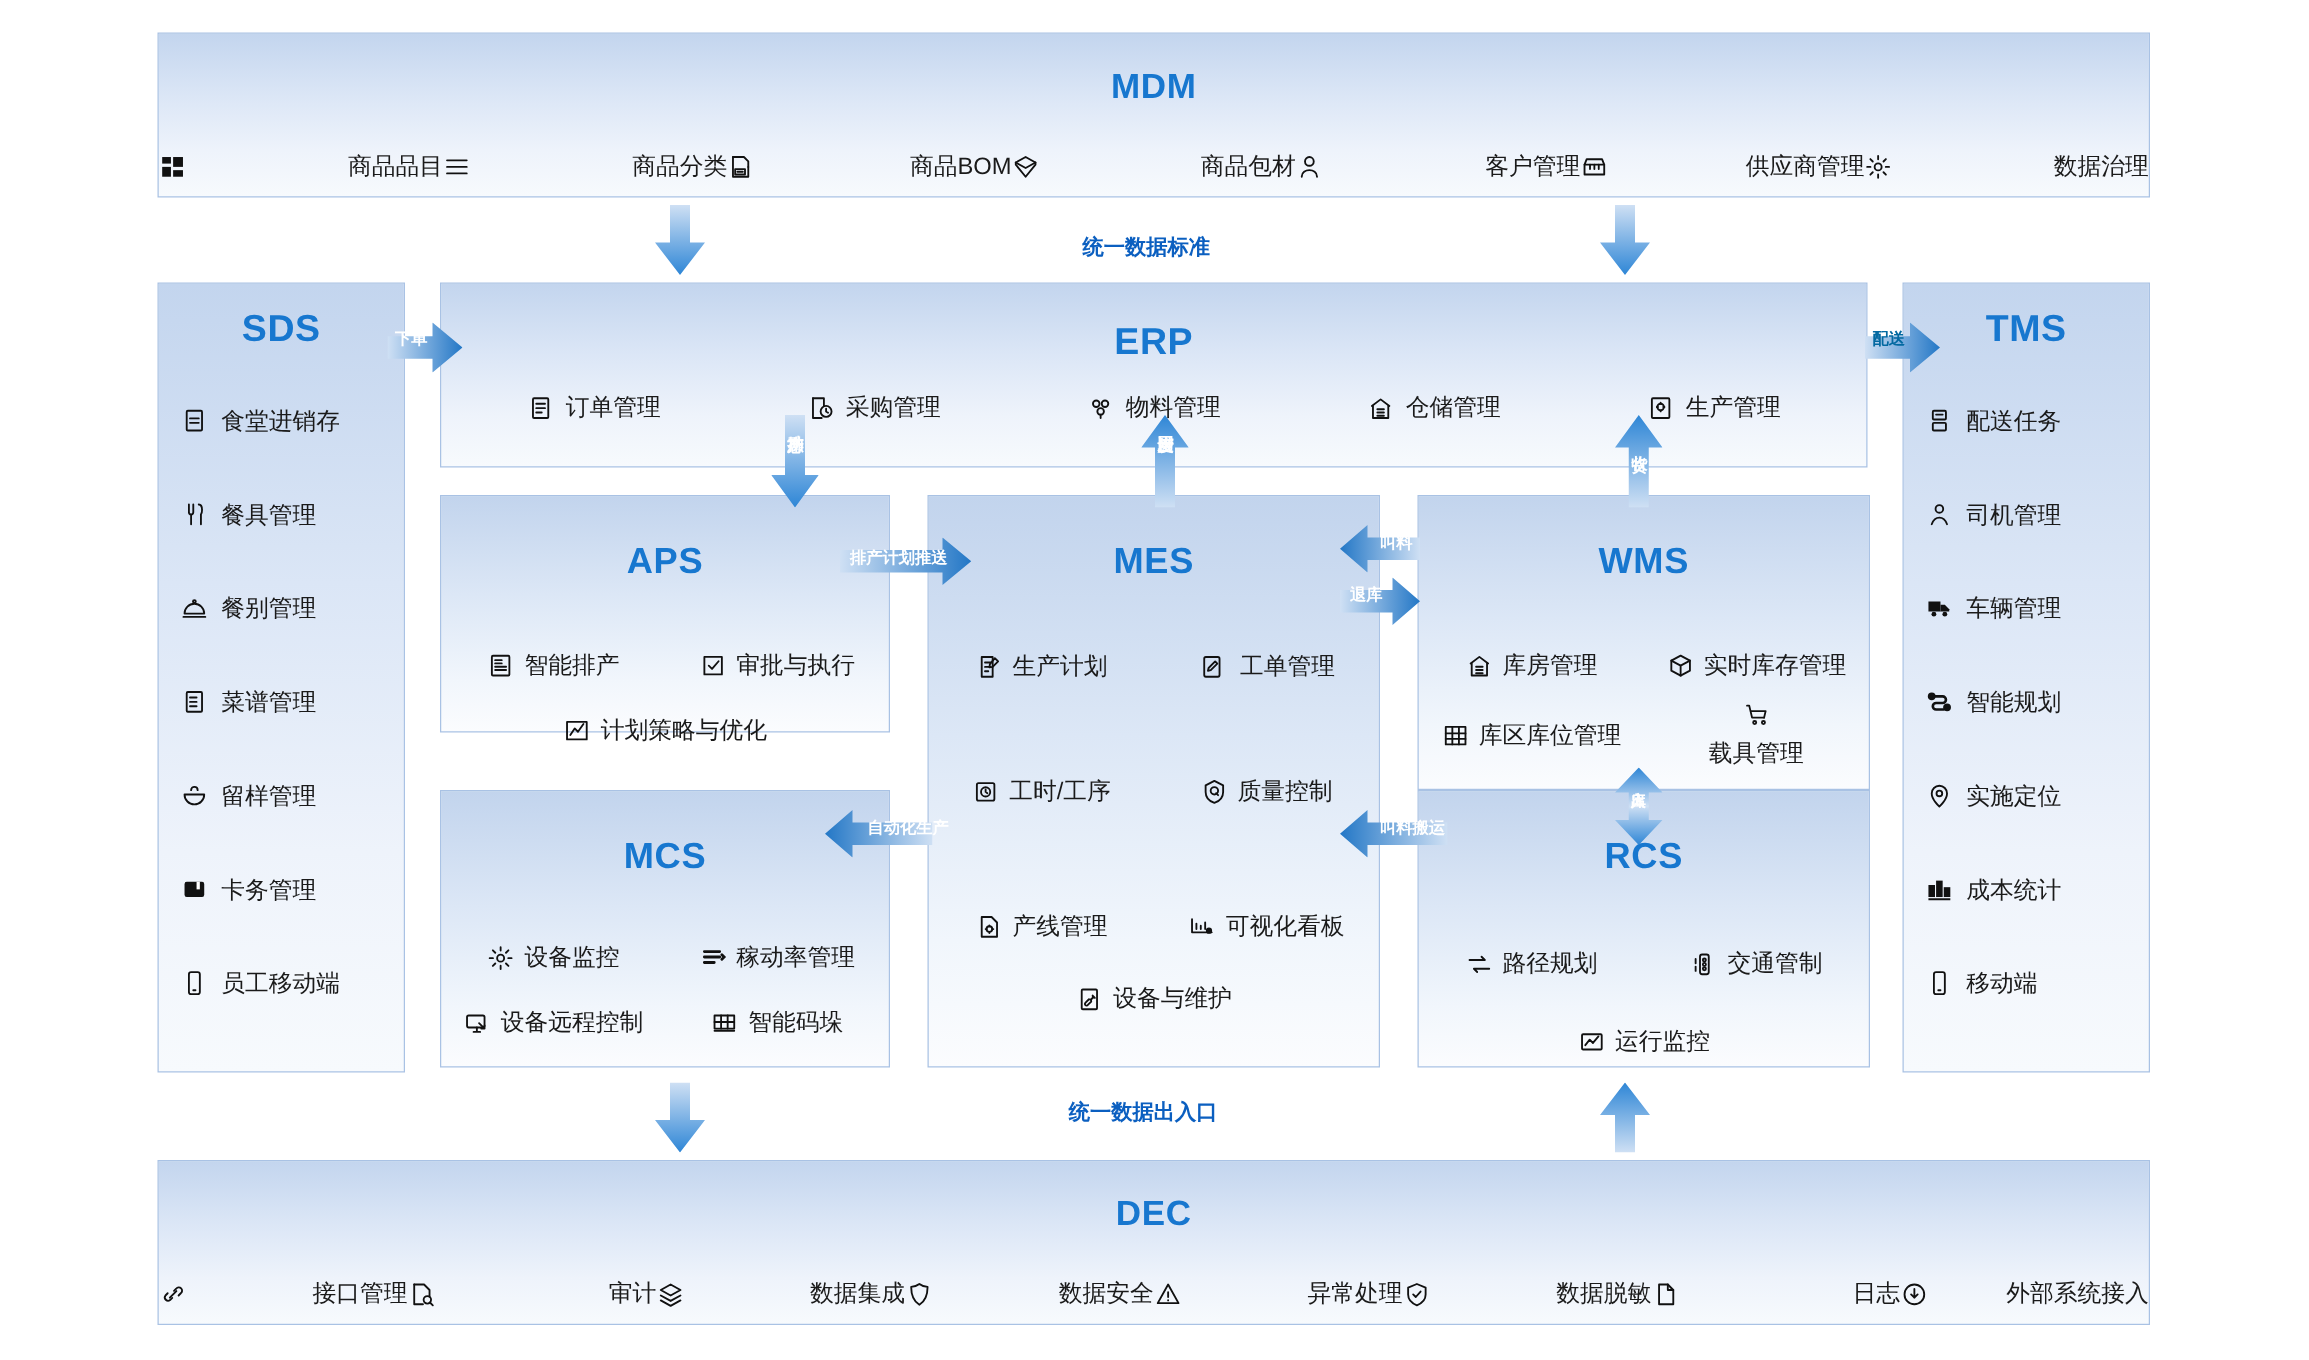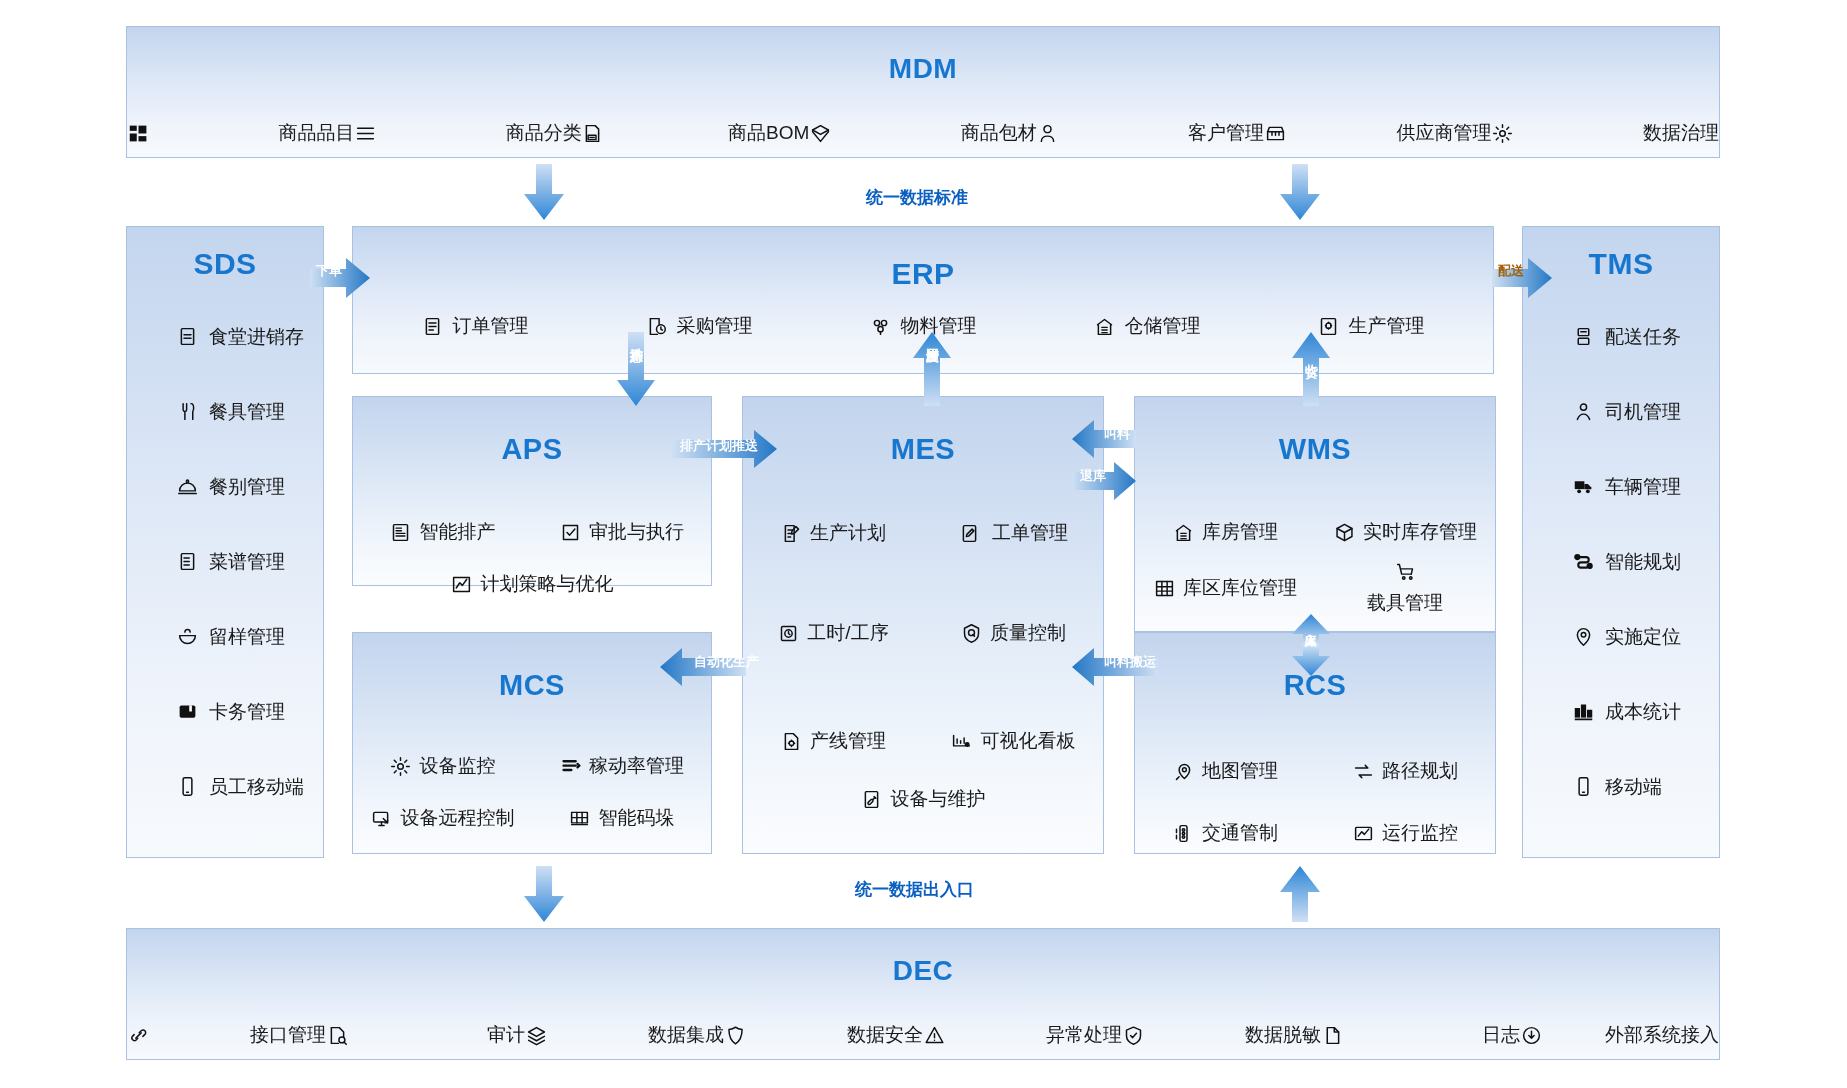--- a/index.html
+++ b/index.html
@@ -35,21 +35,21 @@
 
   
   .item { color: #1a1a1a; font-size: 19px; white-space: nowrap; }
   .item .ico { display: inline-flex; width: 22px; height: 22px; align-items: center; justify-content: center; flex: none; }
   .item .ico svg { display: block; }
 
   
   .sidecol { top: 226px; width: 198px; height: 632px; }
   .sidecol .panel-title { font-size: 30px; margin-top: 20px; }
   .sidecol .col-items { margin-top: 18px; display: flex; flex-direction: column; }
-  .sidecol .item { height: 75px; display: flex; align-items: center; padding-left: 49px; gap: 11px; }
+  .sidecol .item { height: 75px; display: flex; align-items: center; padding-left: 17px; gap: 11px; }
 
   
   .subbox { position: absolute; border: 1px solid #a9c2e4;
     background: linear-gradient(180deg, #c2d4ed 0%, #dce7f6 42%, #f1f6fc 78%, #fbfcfe 100%); }
   .subbox .panel-title { font-size: 29px; }
   .grid2 { display: flex; flex-wrap: wrap; justify-content: center; }
   .grid2 .item { justify-content: center; display: flex; align-items: center; gap: 8px; }
 
   
   #erp-panel .panel-title { font-size: 30px; }
@@ -551,30 +551,20 @@
         </div>
       </div>
   </div>
 
   <div class="subbox" id="rcs-box" style="left:1134px;top:632px;width:362px;height:222px;">
     <div class="panel-title" style="margin-top:36px;">RCS</div>
     <div class="grid2" id="rcs-items" style="margin-top:38px;">
         <div class="item" style="width:50%;height:62px;">
           <span class="ico">
             <svg width="21" height="21" viewBox="0 0 24 24" fill="none" stroke="#111" stroke-width="1.7" stroke-linecap="round" stroke-linejoin="round">
-              <path d="M13 20s6-5.2 6-10a6 6 0 10-12 0c0 4.8 6 10 6 10z"></path>
-              <circle cx="13" cy="10" r="2.2"></circle>
-              <path d="M7 18l-3 3"></path>
-            </svg>
-          </span>
-          <span>地图管理</span>
-        </div>
-        <div class="item" style="width:50%;height:62px;">
-          <span class="ico">
-            <svg width="21" height="21" viewBox="0 0 24 24" fill="none" stroke="#111" stroke-width="1.7" stroke-linecap="round" stroke-linejoin="round">
               <path d="M3 8h14l-3-3M21 16H7l3 3"></path>
             </svg>
           </span>
           <span>路径规划</span>
         </div>
         <div class="item" style="width:50%;height:62px;">
           <span class="ico">
             <svg width="21" height="21" viewBox="0 0 24 24" fill="none" stroke="#111" stroke-width="1.7" stroke-linecap="round" stroke-linejoin="round">
               <rect x="8" y="3" width="8" height="18" rx="2"></rect>
               <circle cx="12" cy="8" r="1.4"></circle>
@@ -727,21 +717,21 @@
         <path d="M0 11 H36 V0 L60 20 L36 40 V29 H0 Z" fill="url(#gR1)"></path>
       </svg>
   </div>
   <div class="tag" style="left:310px;top:262px;background:none;color:#ffffff;">下单</div>
 
   <div class="arrow" style="left:1492px;top:258px;">
     <svg width="60" height="40" viewBox="0 0 60 40">
         <path d="M0 11 H36 V0 L60 20 L36 40 V29 H0 Z" fill="url(#gR1)"></path>
       </svg>
   </div>
-  <div class="tag" style="left:1492px;top:262px;background:none;color:#a16207;">配送</div>
+  <div class="tag" style="left:1492px;top:262px;background:none;color:#0369a1;">配送</div>
 
   <div class="arrow" style="left:617px;top:332px;">
     <svg width="38" height="74" viewBox="0 0 38 74">
         <path d="M11 0 H27 V48 H38 L19 74 L0 48 H11 Z" fill="url(#gD1)"></path>
       </svg>
   </div>
   <div class="tag vert" style="left:622px;top:336px;background:none;">动态排产</div>
 
   <div class="arrow" style="left:672px;top:430px;">
     <svg width="105" height="38" viewBox="0 0 105 38">

